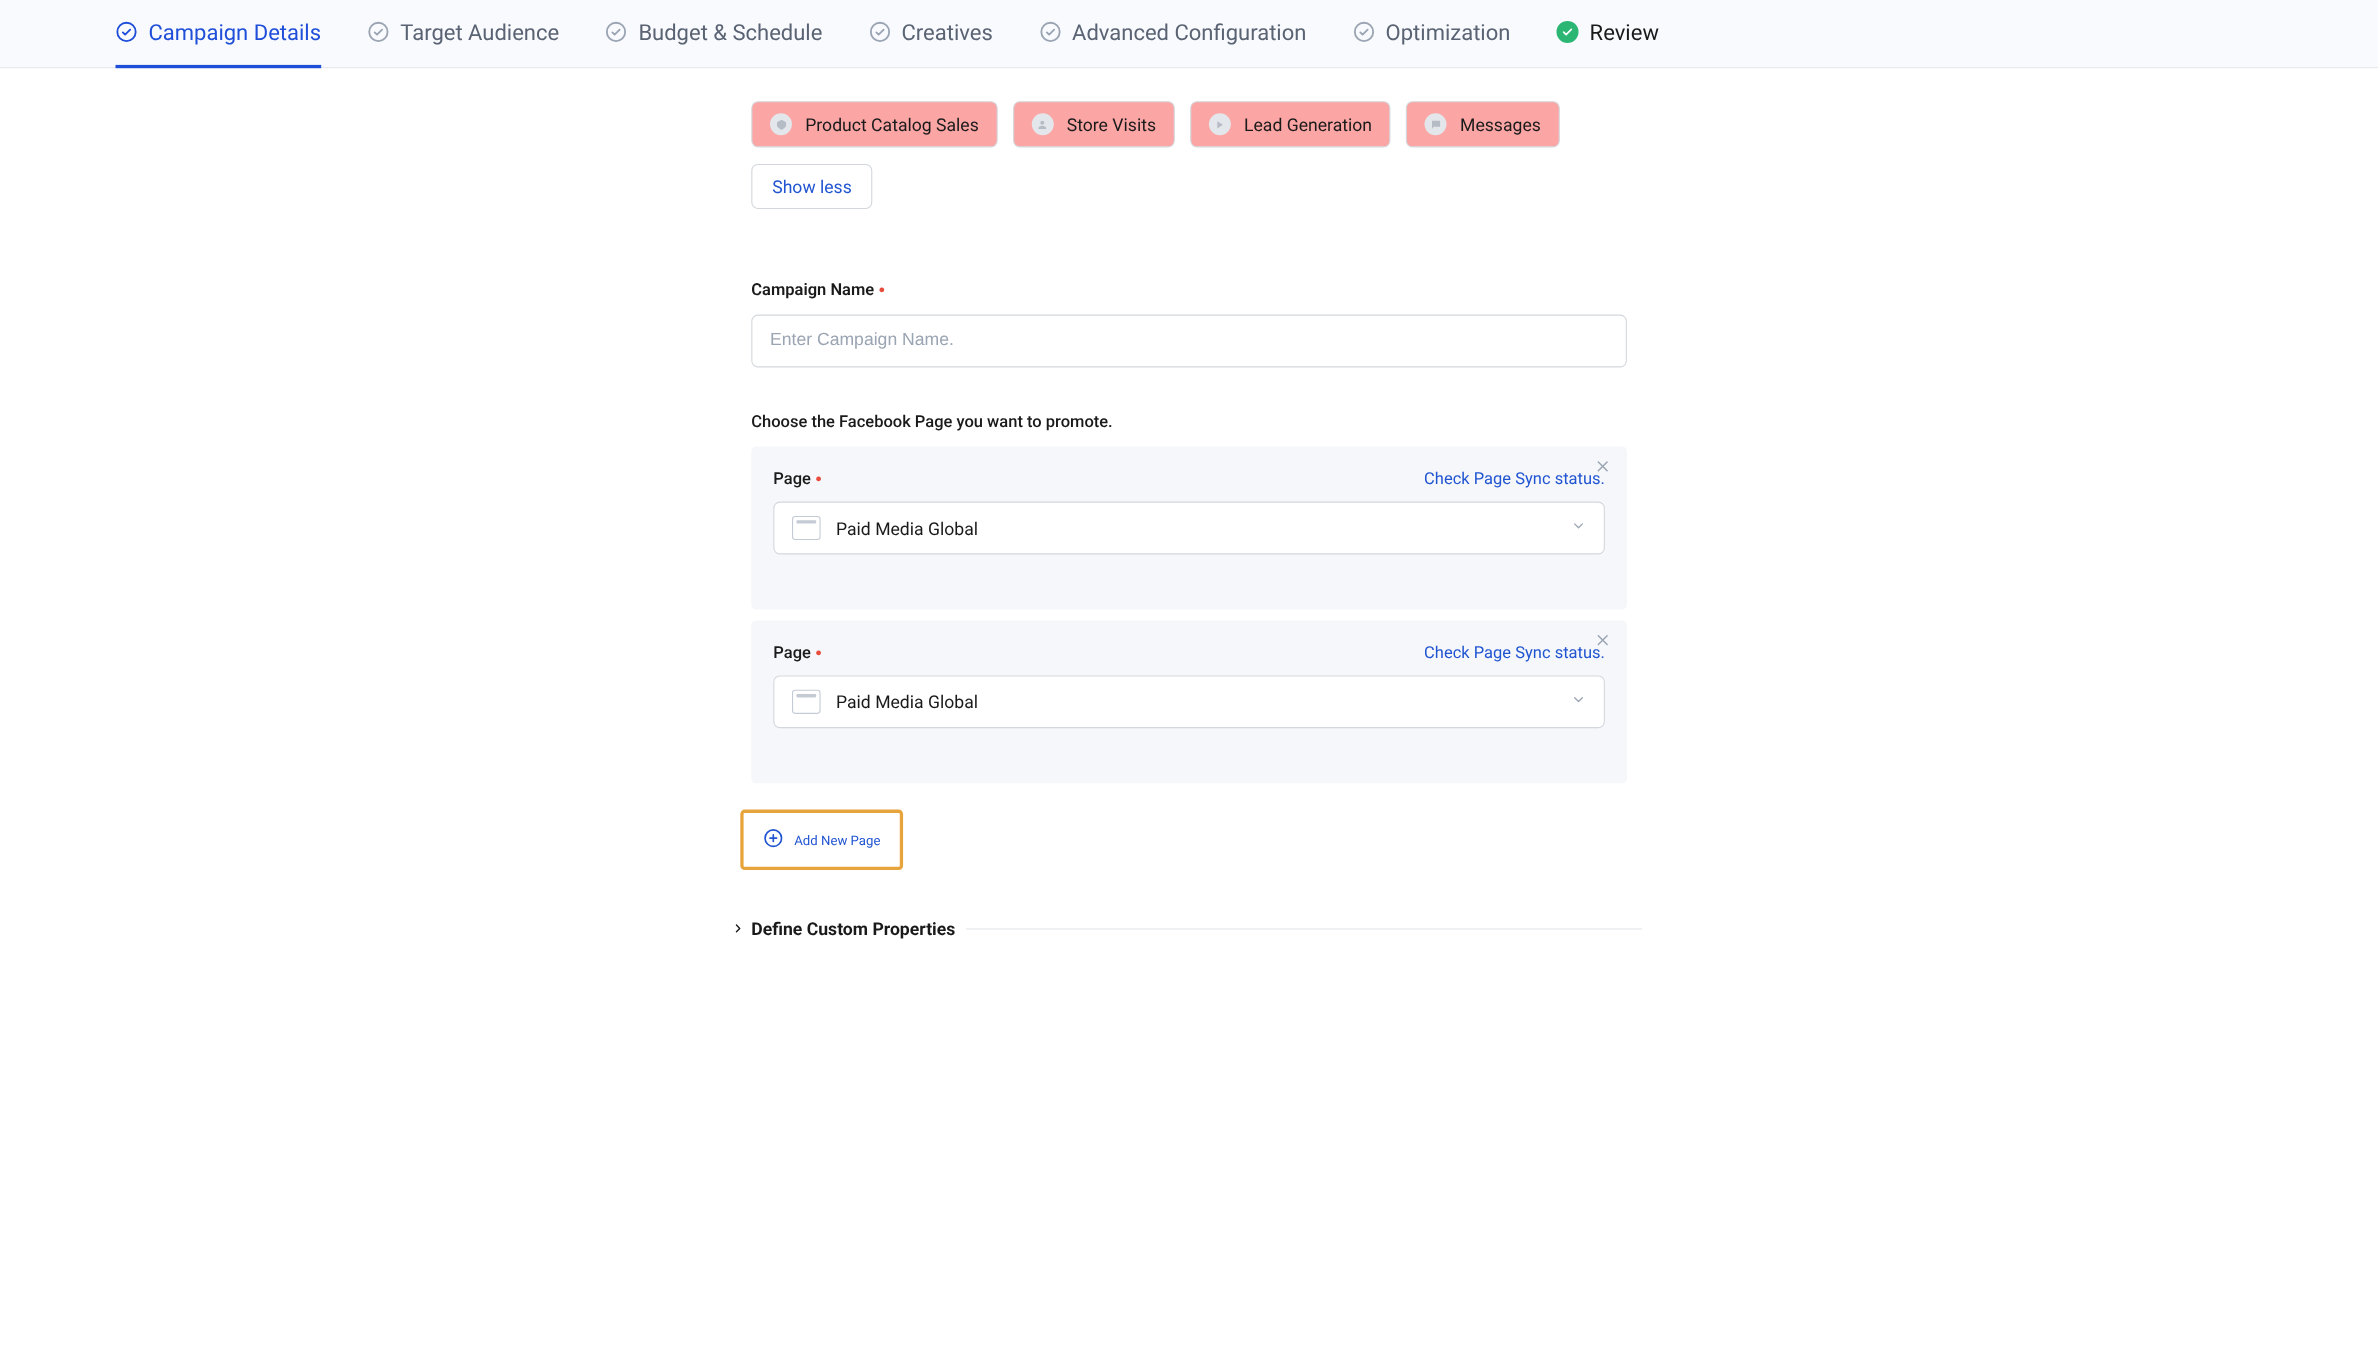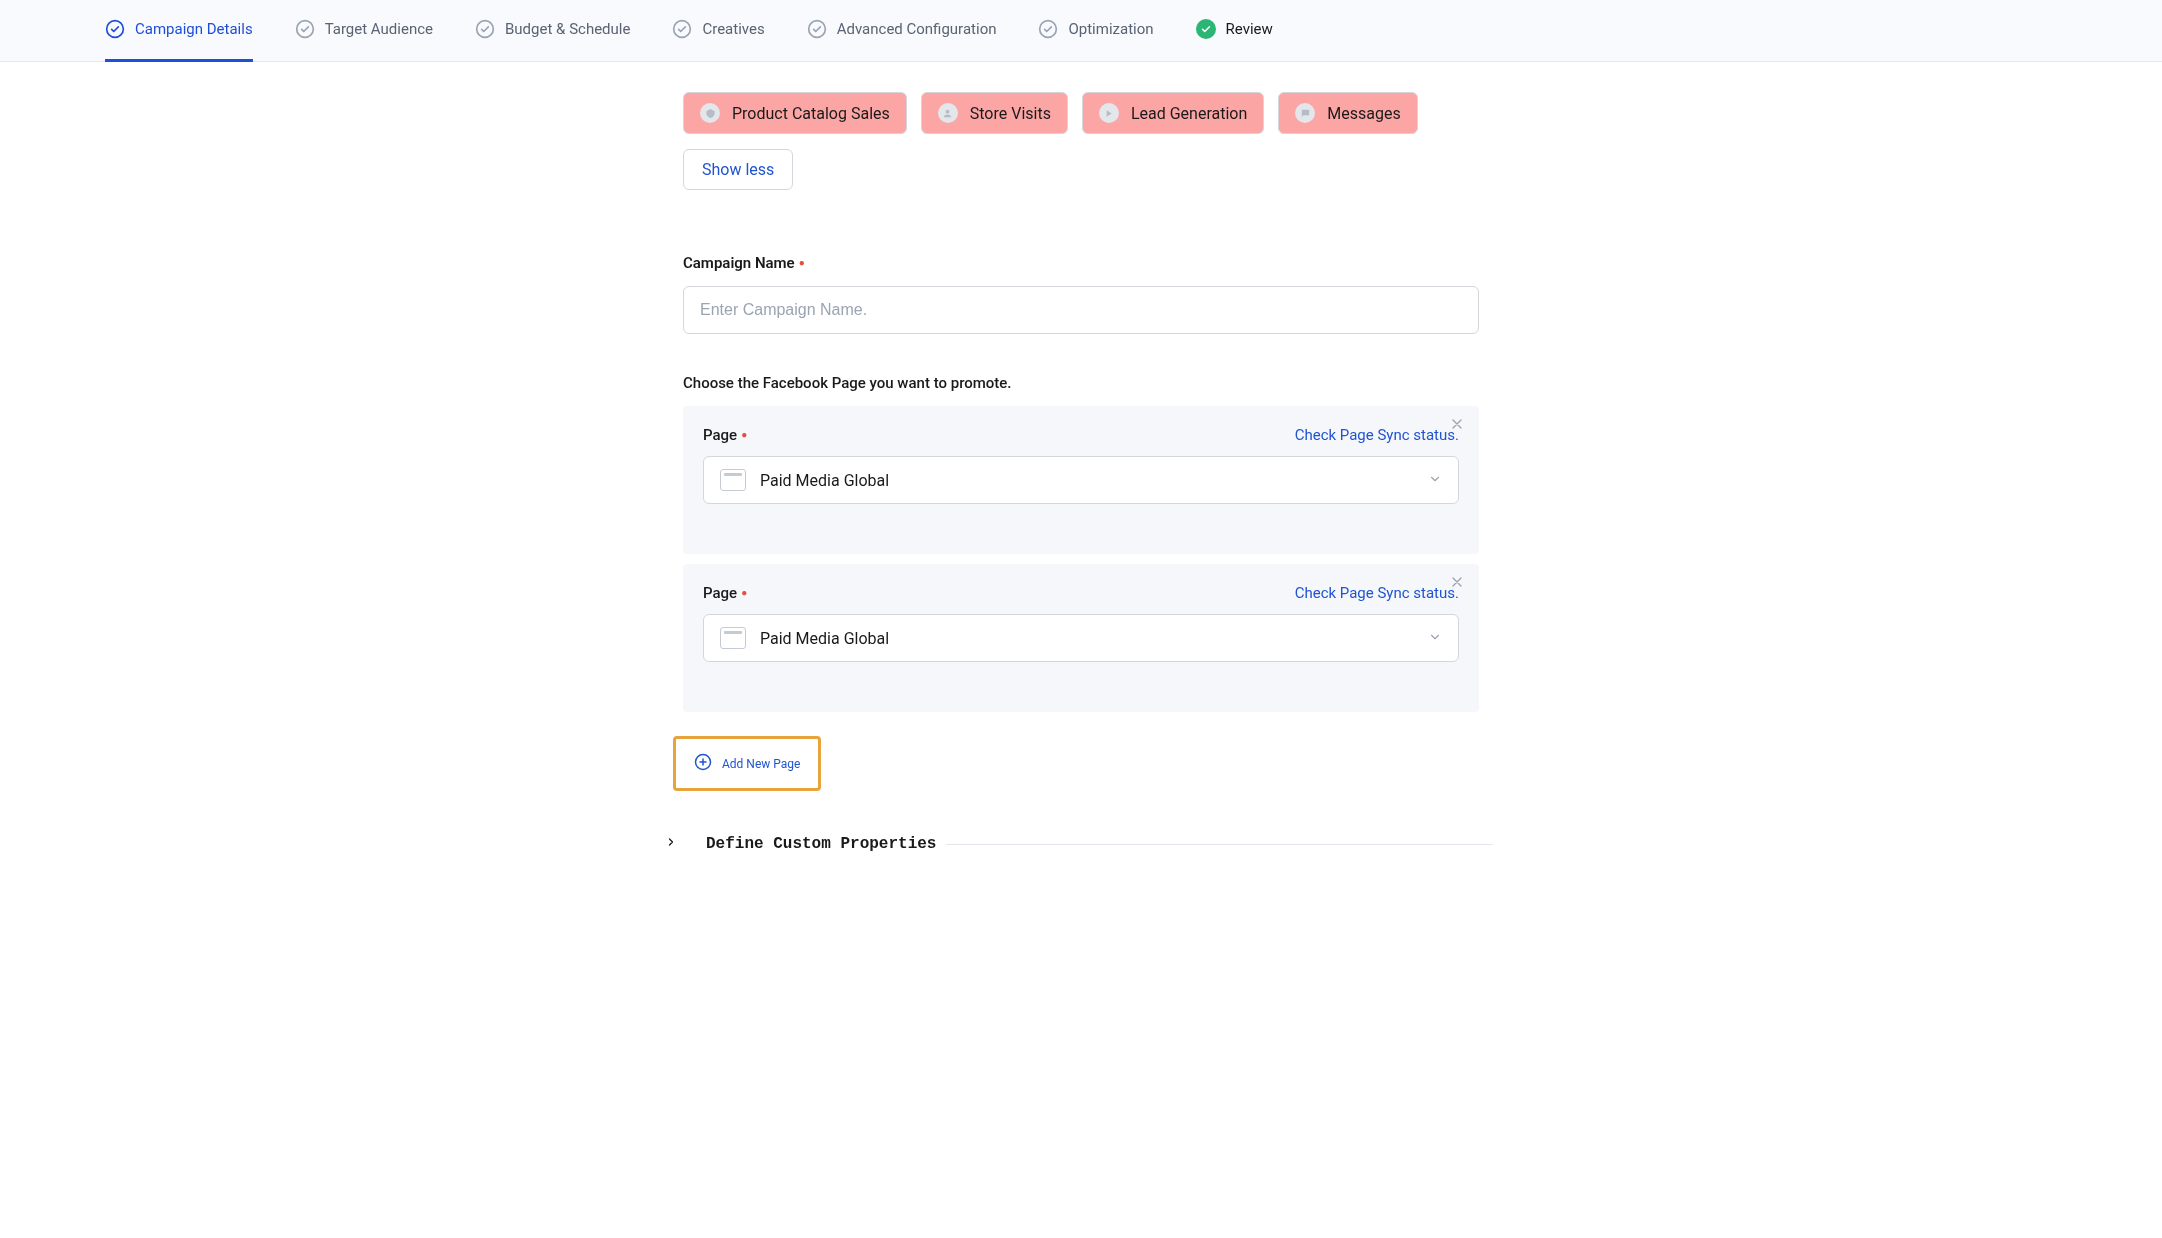--- a/index.html
+++ b/index.html
@@ -22,21 +22,21 @@
       gap: 42px;
       height: 62px;
     }
     .tab {
       display: flex;
       align-items: center;
       gap: 10px;
       height: 62px;
       border-bottom: 3px solid transparent;
       cursor: pointer;
-      font-size: 15px;
+      font-size: 20px;
       color: #5a6373;
       white-space: nowrap;
     }
     .tab.active {
       color: #1f4ed8;
       border-bottom-color: #1f4ed8;
     }
     .tab .tab-icon {
       display: inline-flex;
       align-items: center;
@@ -275,26 +275,25 @@
     }
     .plus-circle svg {
       width: 18px;
       height: 18px;
       stroke: #2054d1;
       stroke-width: 2;
     }
     .custom-props {
       display: flex;
       align-items: center;
-      gap: 29px;
+      gap: 6px;
       font-size: 16px;
       font-weight: 700;
       color: #1a1a1a;
       margin-left: -18px;
-      font-family: Liberation Mono, monospace;
     }
     .custom-props .chev-right svg {
       width: 12px;
       height: 12px;
       stroke: #1a1a1a;
       stroke-width: 2.5;
     }
     .custom-props-line {
       flex: 1;
       height: 1px;

